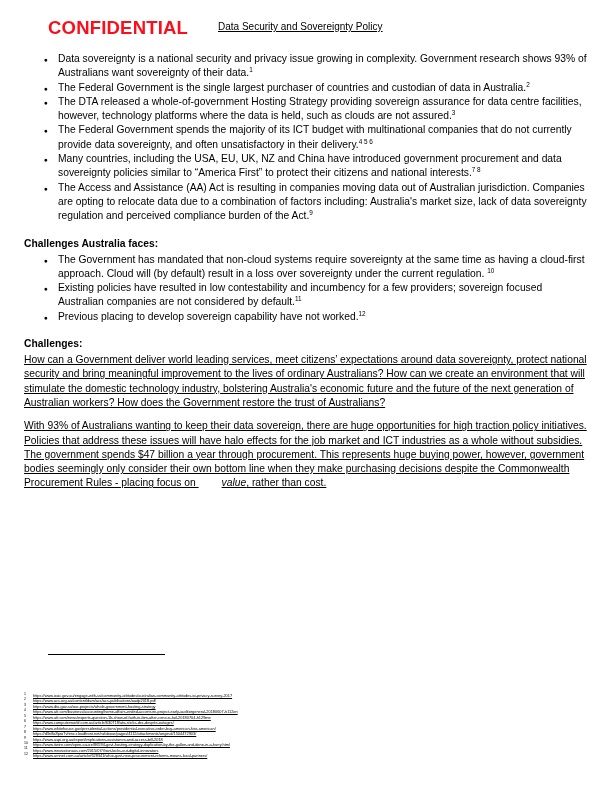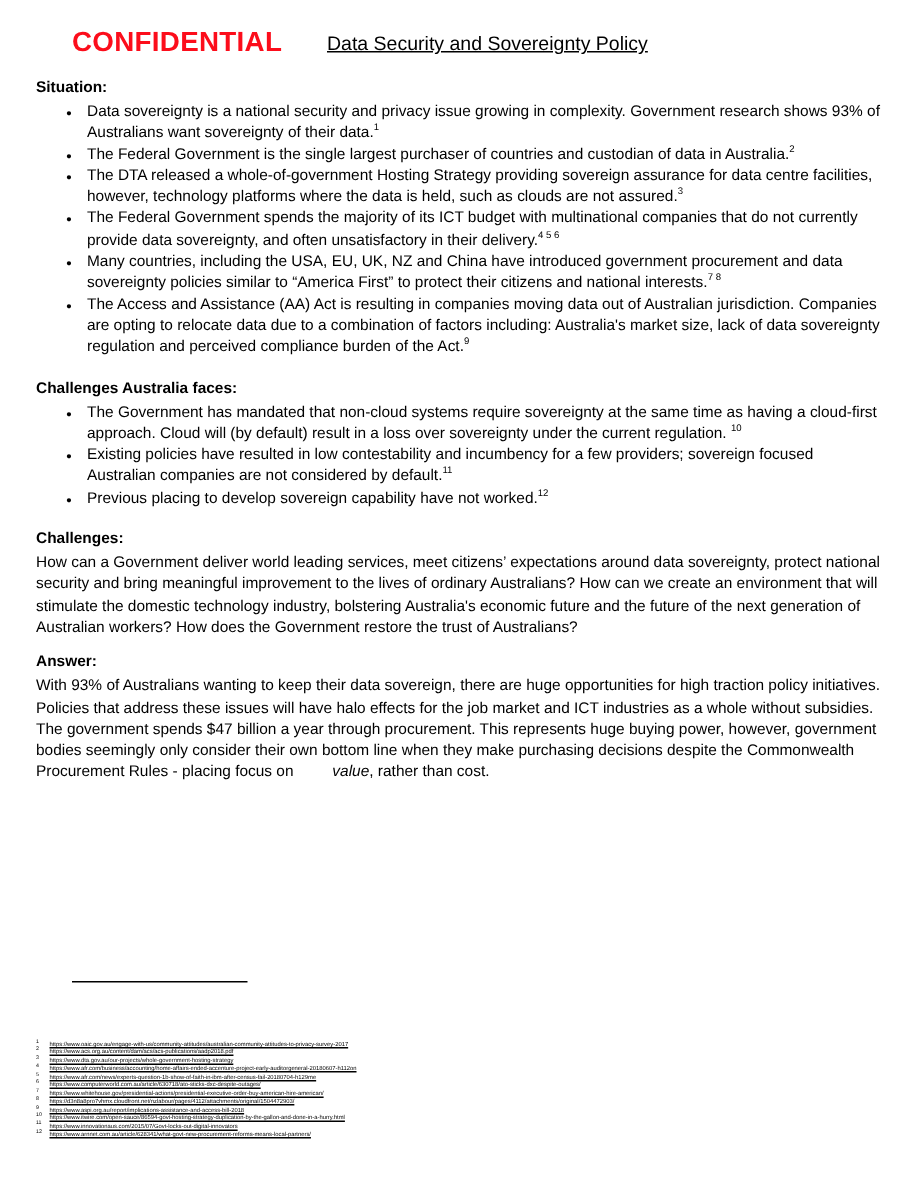--- a/index.html
+++ b/index.html
@@ -37,21 +37,21 @@
     color: #fc0d1b;
     font-size: 18.5px;
     font-weight: bold;
     letter-spacing: 0.2px;
     white-space: nowrap;
   }
   .doc-title {
     position: absolute;
     left: 218px;
     top: 4px;
-    font-size: 13px;
+    font-size: 10px;
     text-decoration: underline;
     white-space: nowrap;
   }
 
   
   .body-area {
     padding: 0 24px 0 24px;
     margin-top: 5px;
   }
   .section-head {
@@ -81,20 +81,21 @@
     position: absolute;
     left: 20px;
     top: 0px;
     font-size: 6.5px;
     line-height: 16px;
   }
   .para {
     font-size: 10.3px;
     line-height: 14.3px;
     margin: 0;
+    text-decoration: underline;
   }
   sup {
     font-size: 6.4px;
     vertical-align: super;
     line-height: 0;
   }
   .ital { font-style: italic; padding-left: 23px; }
 
   
   .fn-rule {
@@ -136,21 +137,20 @@
 
 <div class="page">
 
   <div class="header">
     <div class="confidential">CONFIDENTIAL</div>
     <div class="doc-title">Data Security and Sovereignty Policy</div>
   </div>
 
   <div class="body-area">
 
-    <div class="section-head">Situation:</div>
     <ul class="bullets">
       <li><span>Data sovereignty is a national security and privacy issue growing in complexity. Government research shows 93% of Australians want sovereignty of their data.</span><sup>1</sup></li>
       <li><span>The Federal Government is the single largest purchaser of countries and custodian of data in Australia.</span><sup>2</sup></li>
       <li><span>The DTA released a whole-of-government Hosting Strategy providing sovereign assurance for data centre facilities, however, technology platforms where the data is held, such as clouds are not assured.</span><sup>3</sup></li>
       <li><span>The Federal Government spends the majority of its ICT budget with multinational companies that do not currently provide data sovereignty, and often unsatisfactory in their delivery.</span><sup>4 5 6</sup></li>
       <li><span>Many countries, including the USA, EU, UK, NZ and China have introduced government procurement and data sovereignty policies similar to “America First” to protect their citizens and national interests.</span><sup>7 8</sup></li>
       <li><span>The Access and Assistance (AA) Act is resulting in companies moving data out of Australian jurisdiction. Companies are opting to relocate data due to a combination of factors including: Australia's market size, lack of data sovereignty regulation and perceived compliance burden of the Act.</span><sup>9</sup></li>
     </ul>
 
     <div class="gap-lg"></div>
@@ -162,21 +162,20 @@
       <li><span>Previous placing to develop sovereign capability have not worked.</span><sup>12</sup></li>
     </ul>
 
     <div class="gap-lg"></div>
 
     <div class="section-head">Challenges:</div>
     <p class="para">How can a Government deliver world leading services, meet citizens’ expectations around data sovereignty, protect national security and bring meaningful improvement to the lives of ordinary Australians?  How can we create an environment that will stimulate the domestic technology industry, bolstering Australia's economic future and the future of the next generation of Australian workers? How does the Government restore the trust of Australians?</p>
 
     <div class="gap-md"></div>
 
-    <div class="section-head">Answer:</div>
     <p class="para">With 93% of Australians wanting to keep their data sovereign, there are huge opportunities for high traction policy initiatives. Policies that address these issues will have halo effects for the job market and ICT industries as a whole without subsidies.</p>
     <p class="para"><span>The government spends $47 billion a year through procurement. This represents huge buying power, however, government bodies seemingly only consider their own bottom line when they make purchasing decisions despite the Commonwealth Procurement Rules - placing focus on </span><span class="ital">value</span><span>, rather than cost.</span></p>
 
   </div>
 
   <div class="fn-rule"></div>
 
   <div class="footnotes">
     <div class="fn"><span class="num">1</span><span class="url">https://www.oaic.gov.au/engage-with-us/community-attitudes/australian-community-attitudes-to-privacy-survey-2017</span></div>
     <div class="fn"><span class="num">2</span><span class="url">https://www.acs.org.au/content/dam/acs/acs-publications/aadp2018.pdf</span></div>

